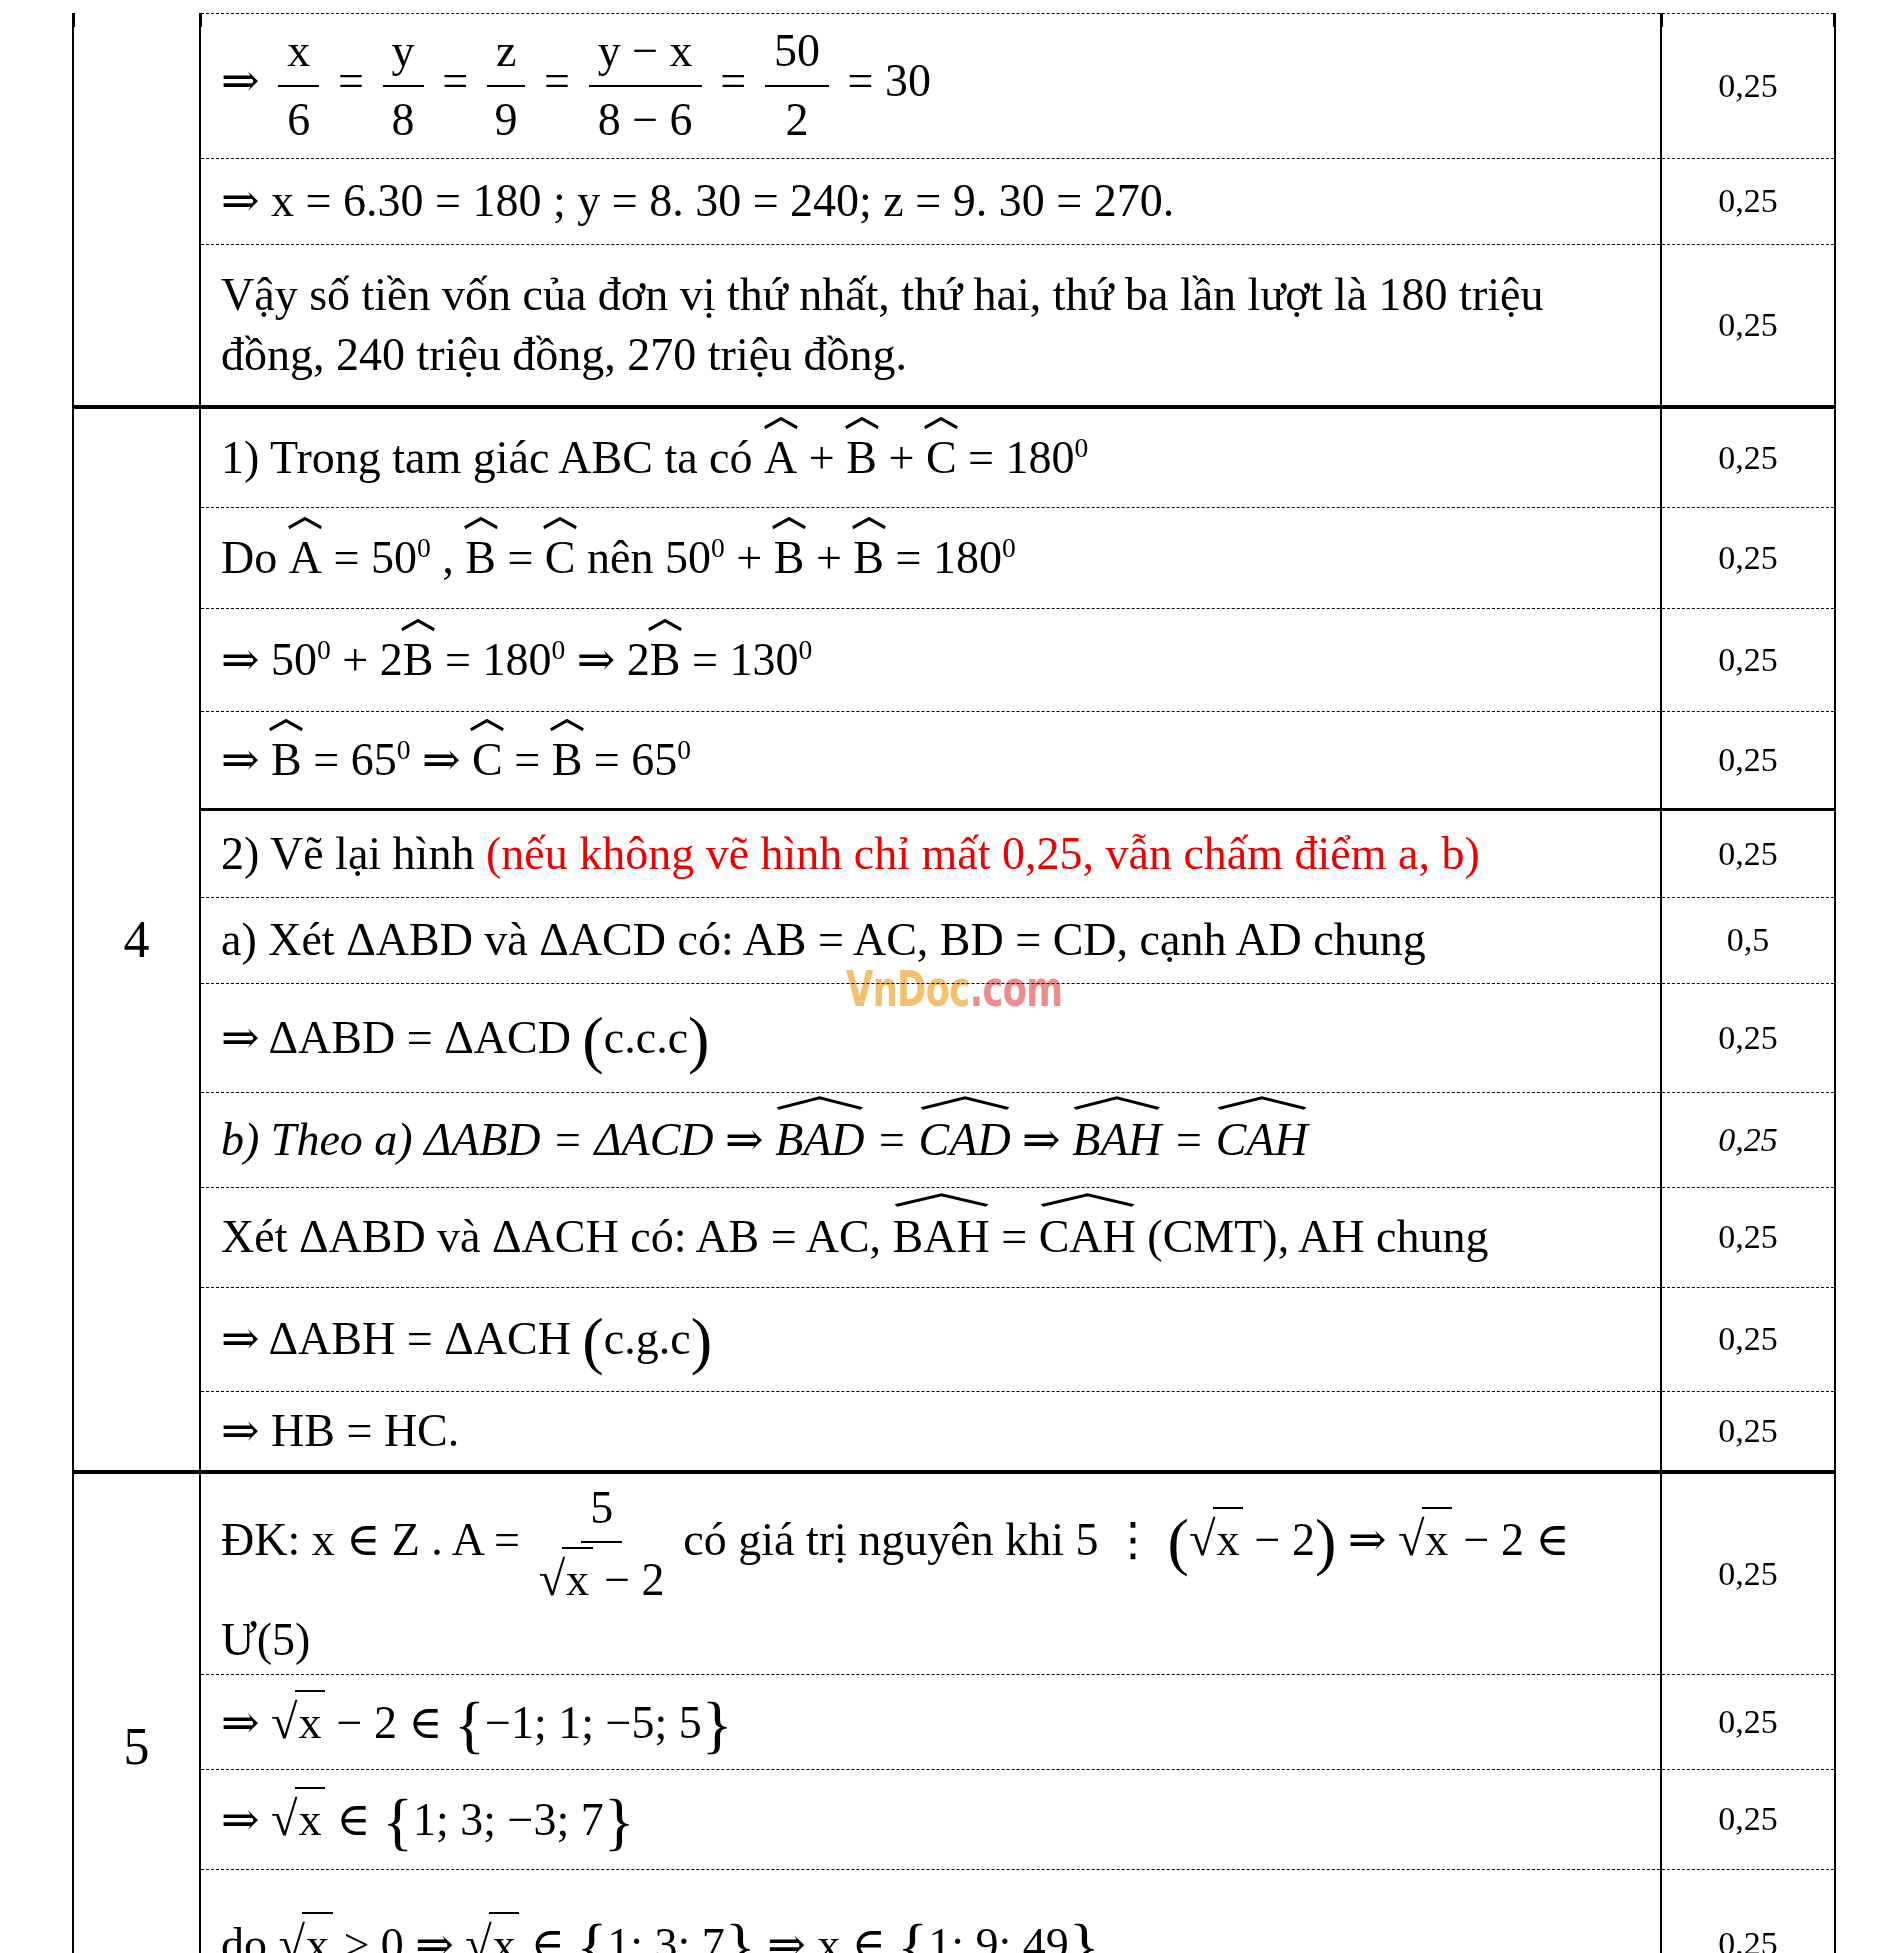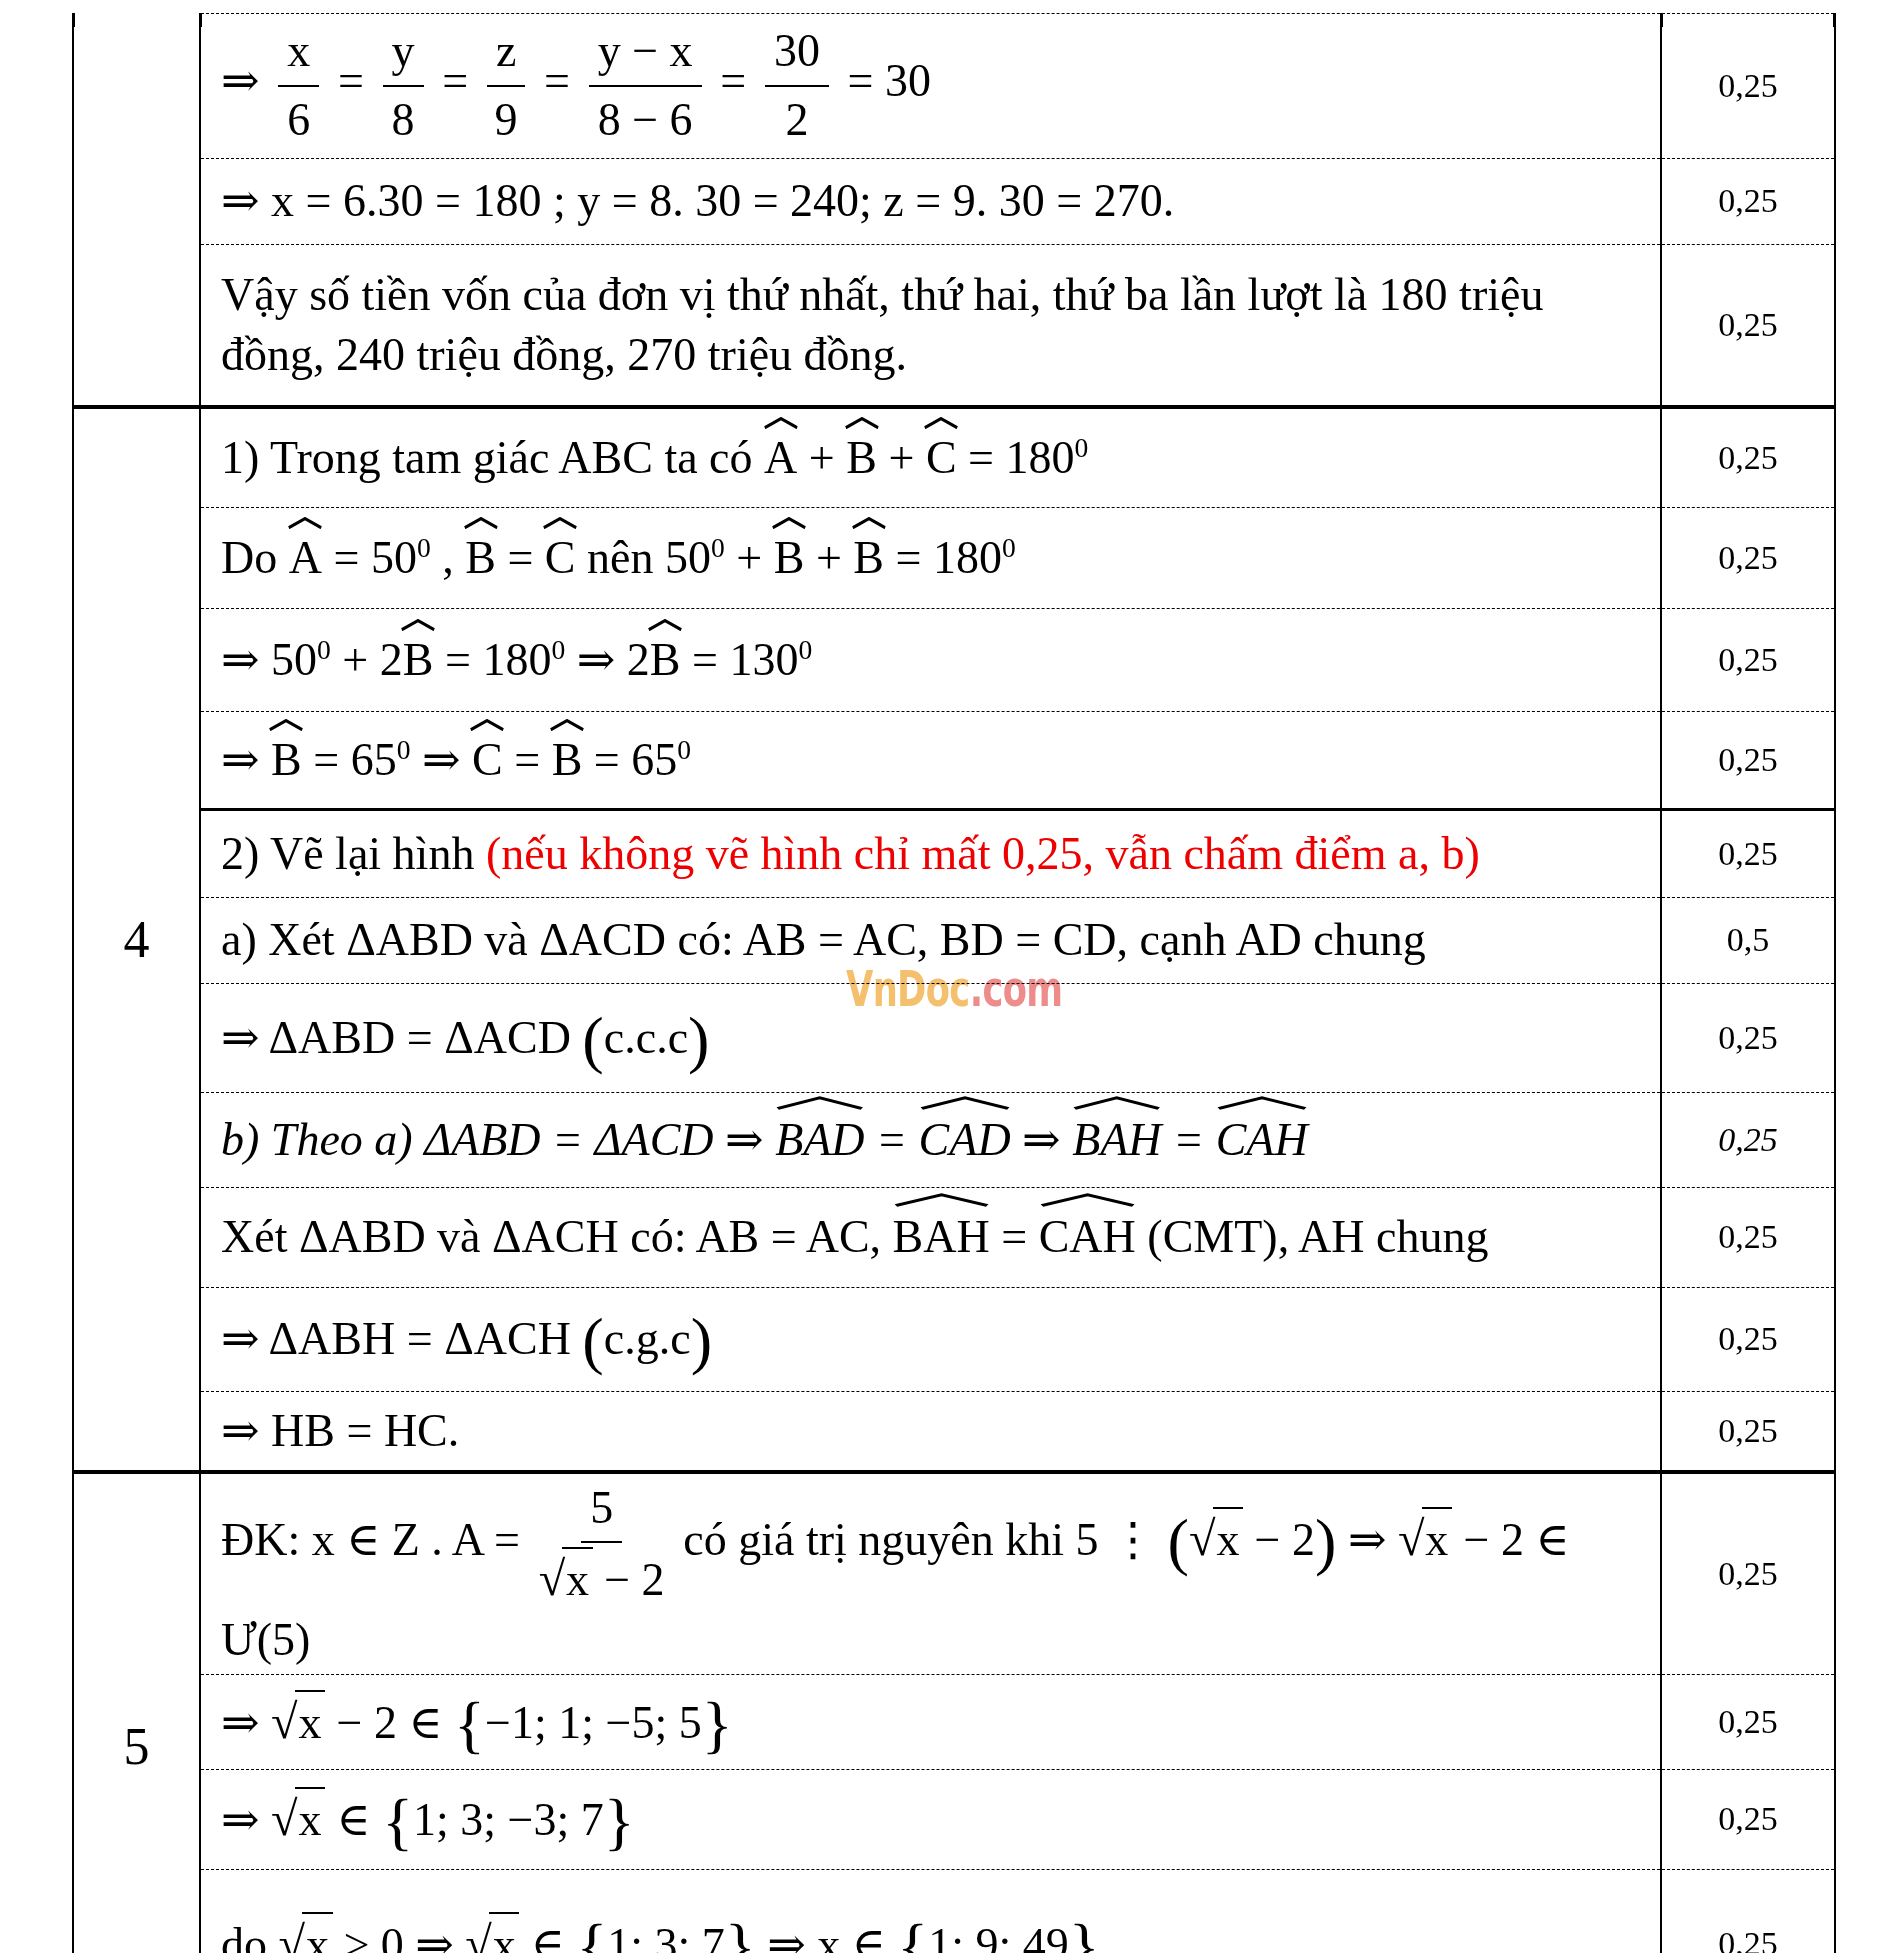--- a/index.html
+++ b/index.html
@@ -86,21 +86,21 @@
               </span><span> = </span><span class="frac">
                 <span class="fnum"><span>y</span></span>
                 <span class="fden"><span>8</span></span>
               </span><span> = </span><span class="frac">
                 <span class="fnum"><span>z</span></span>
                 <span class="fden"><span>9</span></span>
               </span><span> = </span><span class="frac">
                 <span class="fnum"><span>y − x</span></span>
                 <span class="fden"><span>8 − 6</span></span>
               </span><span> = </span><span class="frac">
-                <span class="fnum"><span>30</span></span>
+                <span class="fnum"><span>50</span></span>
                 <span class="fden"><span>2</span></span>
               </span><span> = 30</span></td>
             <td class="score bt-first">0,25</td>
           </tr>
           <tr style="height: 86px;">
             <td class="content bt-dash"><span>⇒ x = 6.30 = 180 ; y = 8. 30 = 240; z = 9. 30 = 270.</span></td>
             <td class="score bt-dash">0,25</td>
           </tr>
           <tr style="height: 163px; margin-left: 16px;">
             <td class="content wrap bt-dash bb-block"><span>Vậy số tiền vốn của đơn vị thứ nhất, thứ hai, thứ ba lần lượt là 180 triệu đồng, 240 triệu đồng, 270 triệu đồng.</span></td>

